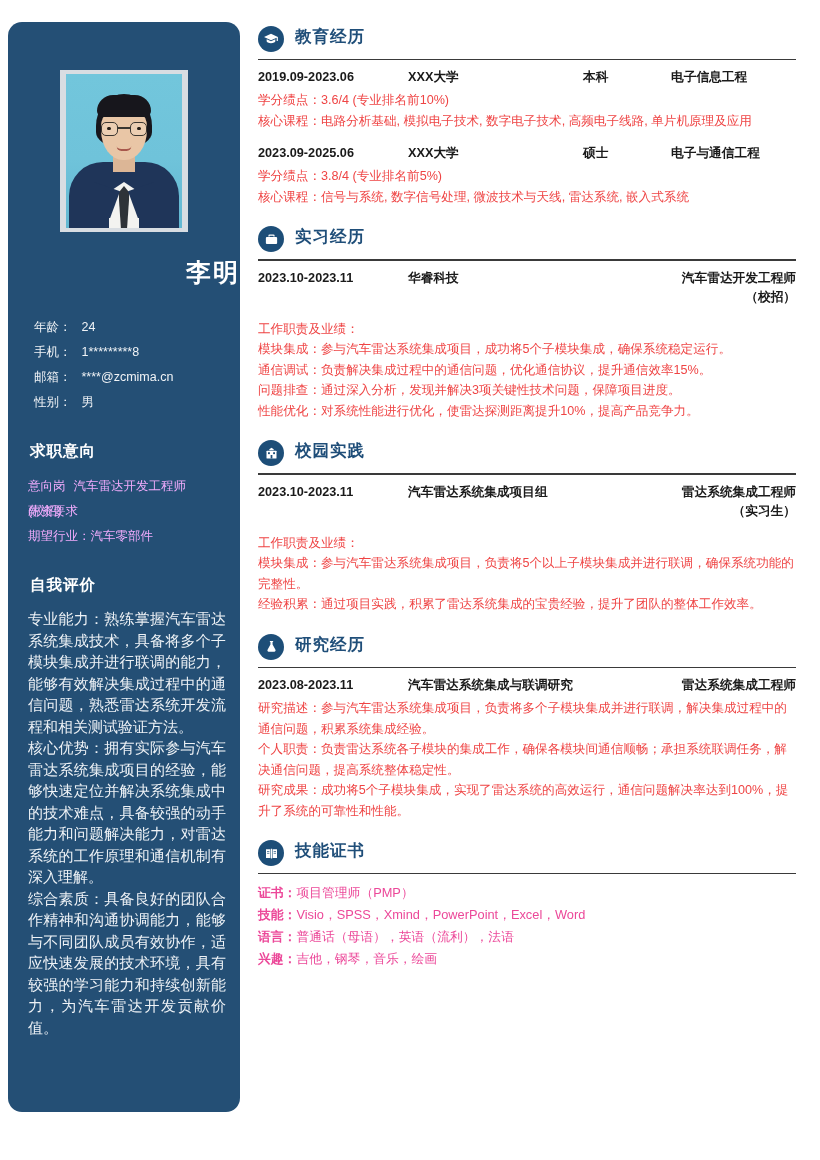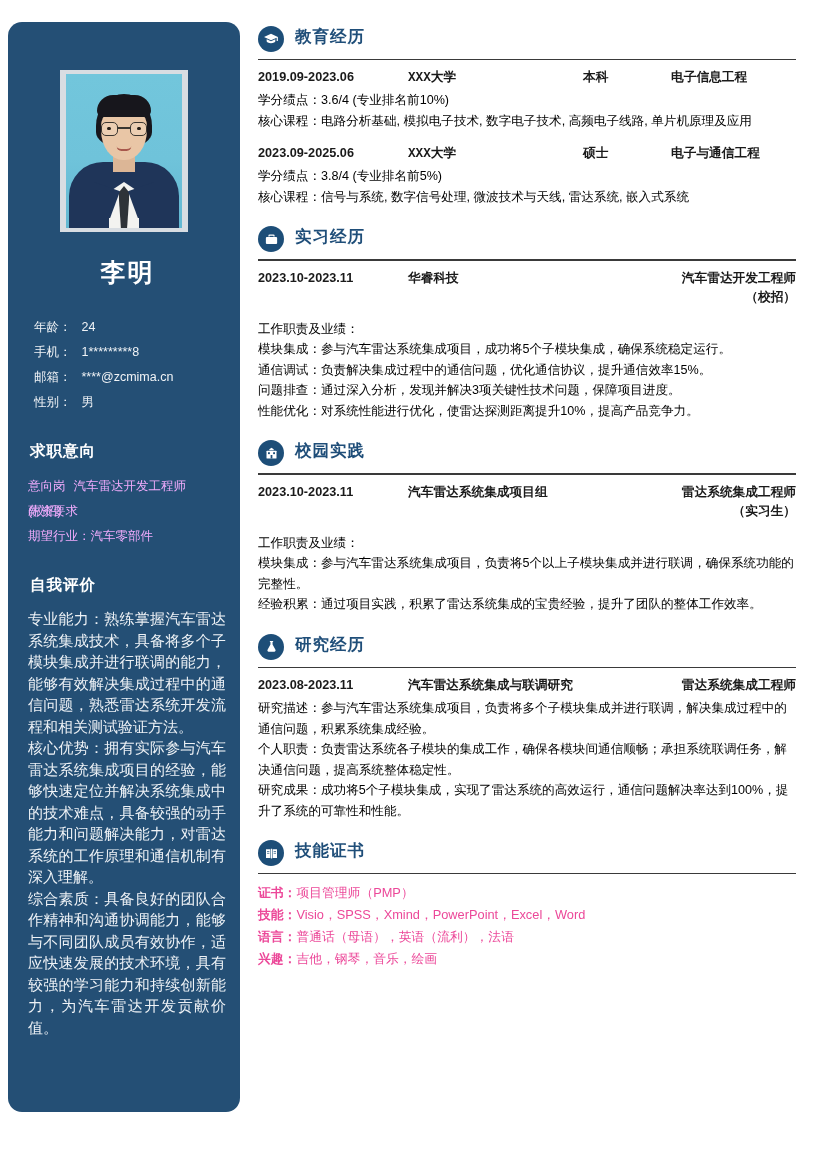--- a/index.html
+++ b/index.html
@@ -125,21 +125,21 @@
     clip-path: polygon(50% 0, 100% 16%, 78% 100%, 22% 100%, 0 16%);
   }
   .ph-collarL, .ph-collarR {
     position: absolute; bottom: 10px; width: 26px; height: 36px;
     background: #1f3559;
   }
   .ph-collarL { left: 50%; margin-left: -30px; clip-path: polygon(0 0, 100% 26%, 62% 100%, 0 100%); }
   .ph-collarR { left: 50%; margin-left: 4px;   clip-path: polygon(100% 0, 100% 100%, 38% 100%, 0 26%); }
 
   .sb-name {
-    text-align: center;
+    text-align: right;
     font-size: 25px; font-weight: bold;
     letter-spacing: 2px;
     margin-top: 24px;
     margin-left: 7px;
   }
   .sb-contact {
     margin: 26px 0 0 26px;
     font-size: 12.5px;
     line-height: 25px;
     color: #f0f3f6;
@@ -204,31 +204,31 @@
 
   .entry { margin-bottom: 4px; }
   .entry-row {
     display: flex;
     font-size: 12.7px; font-weight: bold;
     color: #1a1a1a;
     line-height: 19px;
     margin-bottom: 3px;
   }
   .c-date  { width: 150px; flex: 0 0 150px; }
-  .c-org   { width: 175px; flex: 0 0 175px; font-family: Liberation Mono, monospace; }
+  .c-org   { width: 175px; flex: 0 0 175px; }
   .c-deg   { width: 88px;  flex: 0 0 88px; }
   .c-major { flex: 1 1 auto; }
   .c-role  { flex: 1 1 auto; text-align: right; }
   .c-org-wide { width: 240px; flex: 0 0 240px; }
   .c-org-res  { width: 232px; flex: 0 0 232px; }
 
   .detail {
     font-size: 12.6px;
     line-height: 20.5px;
-    color: #000000;
+    color: #ef4444;
   }
   .detail .line { display: block; }
   .gap-sm { height: 9px; }
   .sec-gap { height: 15px; }
 
   .kv { font-size: 12.8px; line-height: 22px; color: #ec4899; }
   .kv .k { font-weight: bold; }
 </style>
 </head>
 <body>

